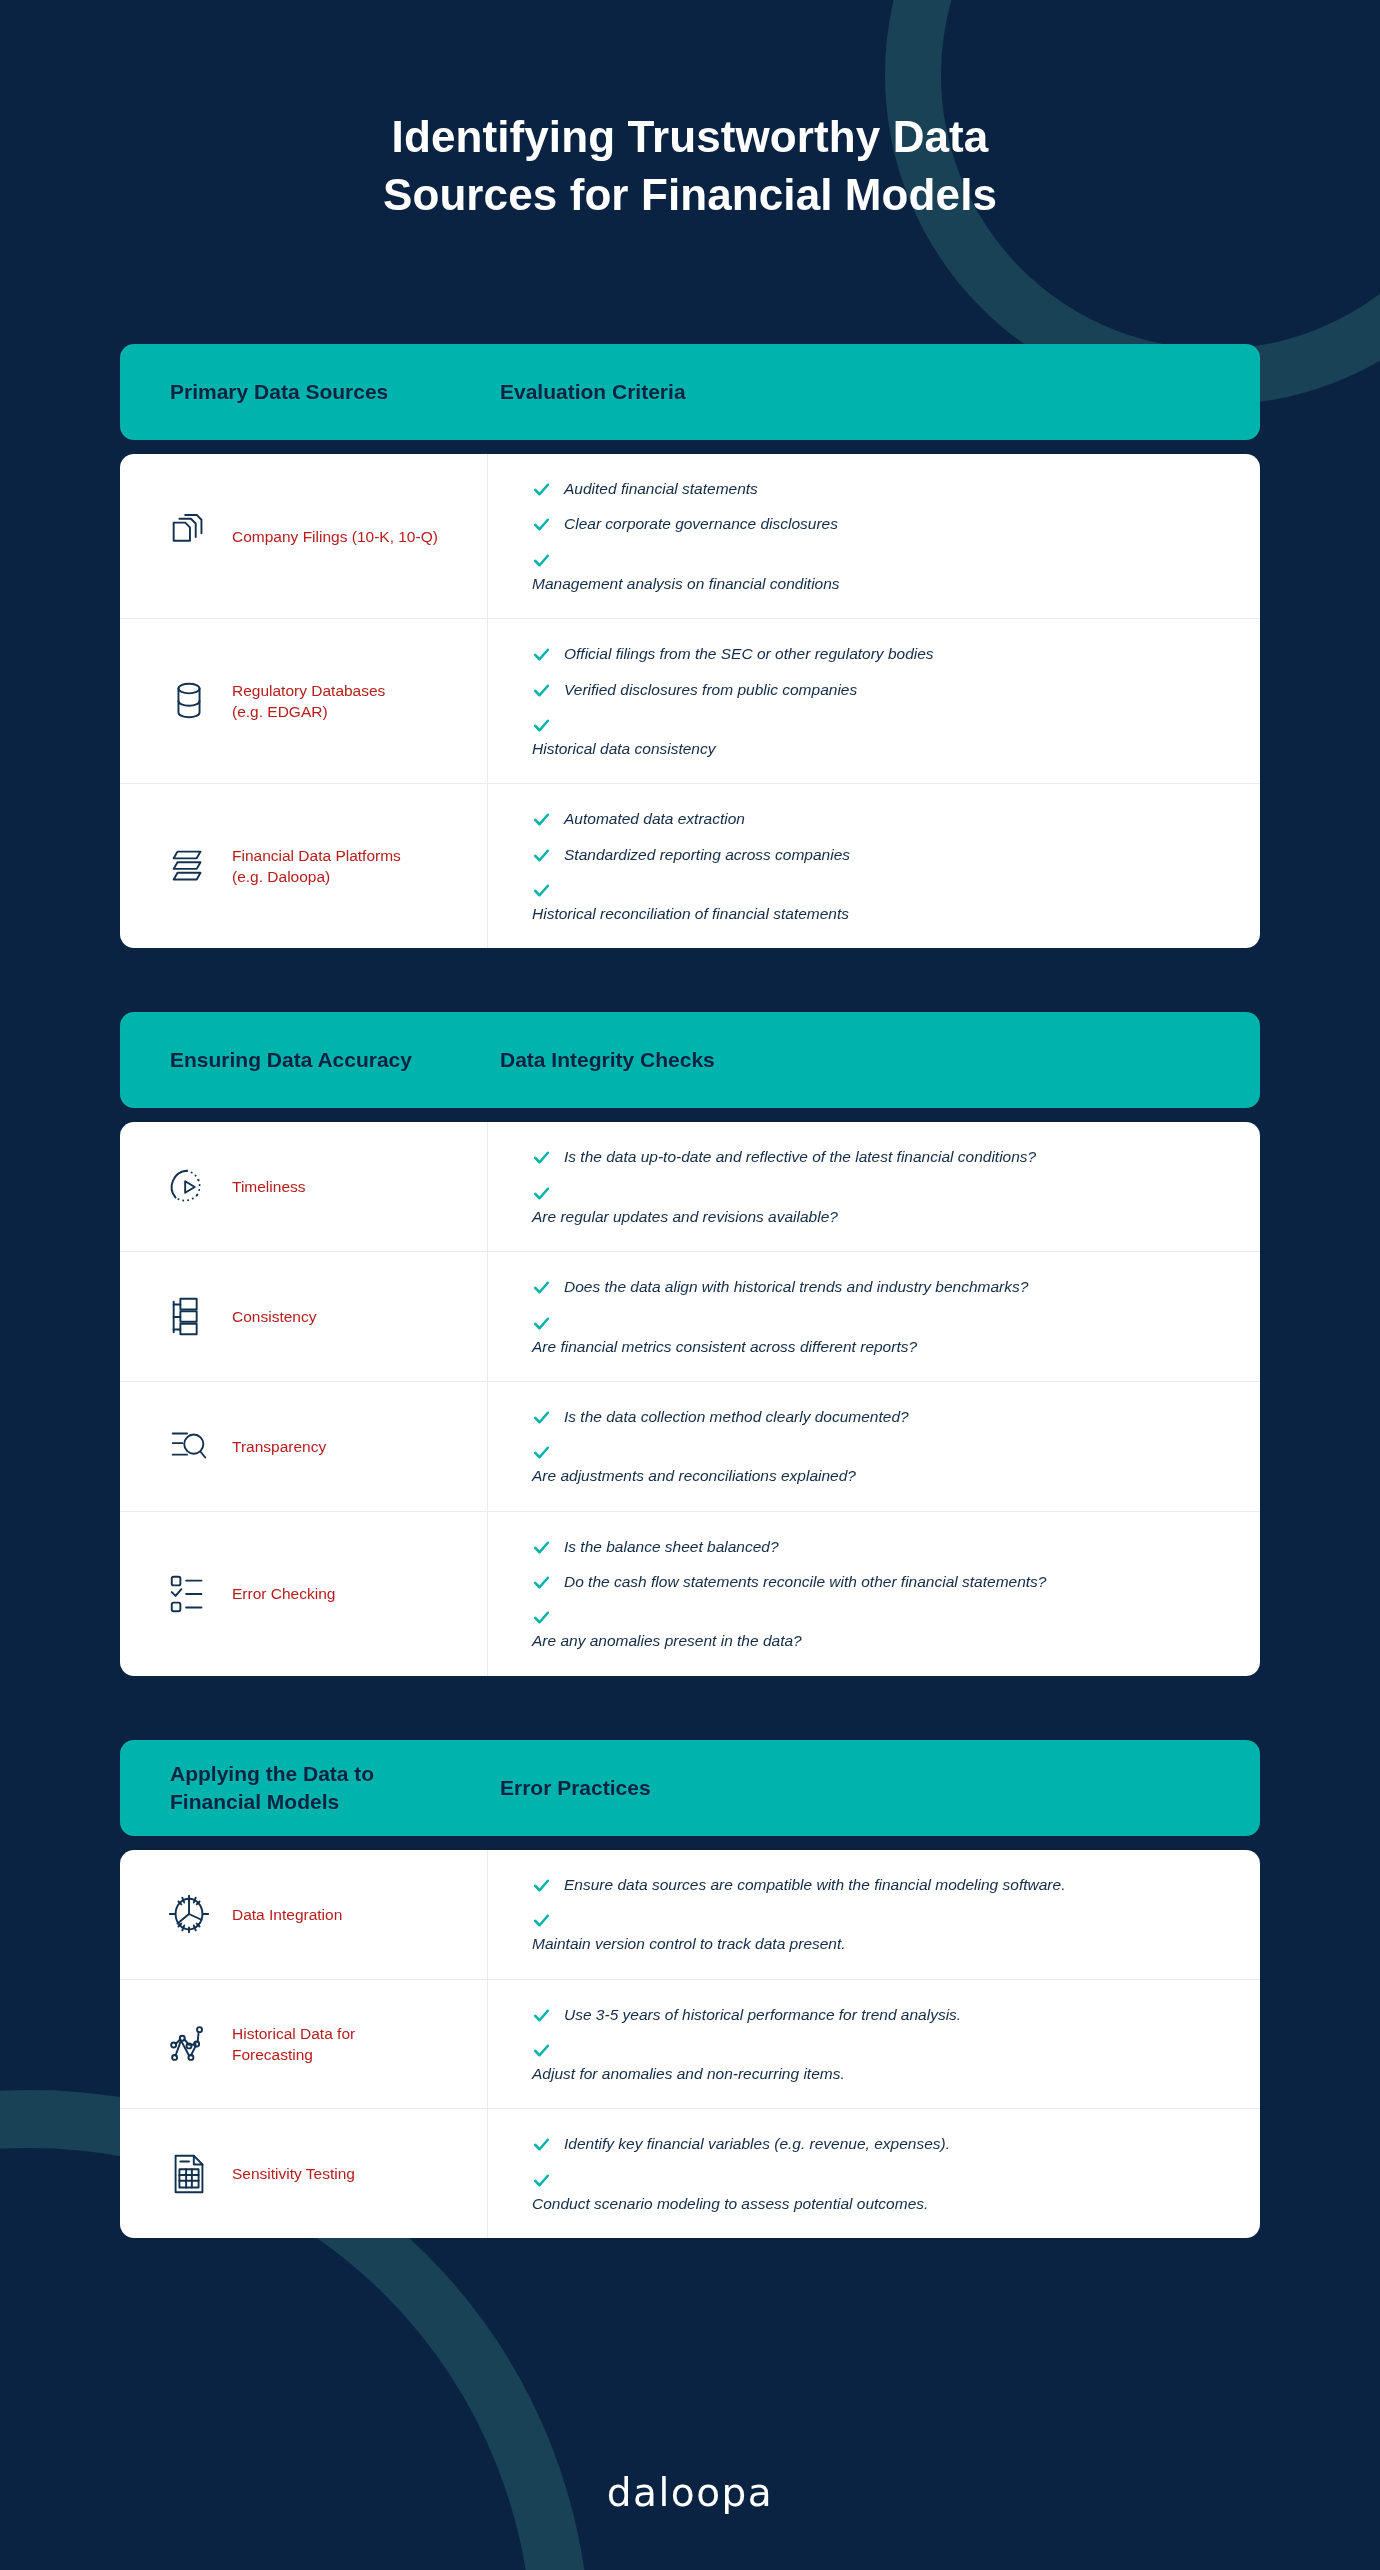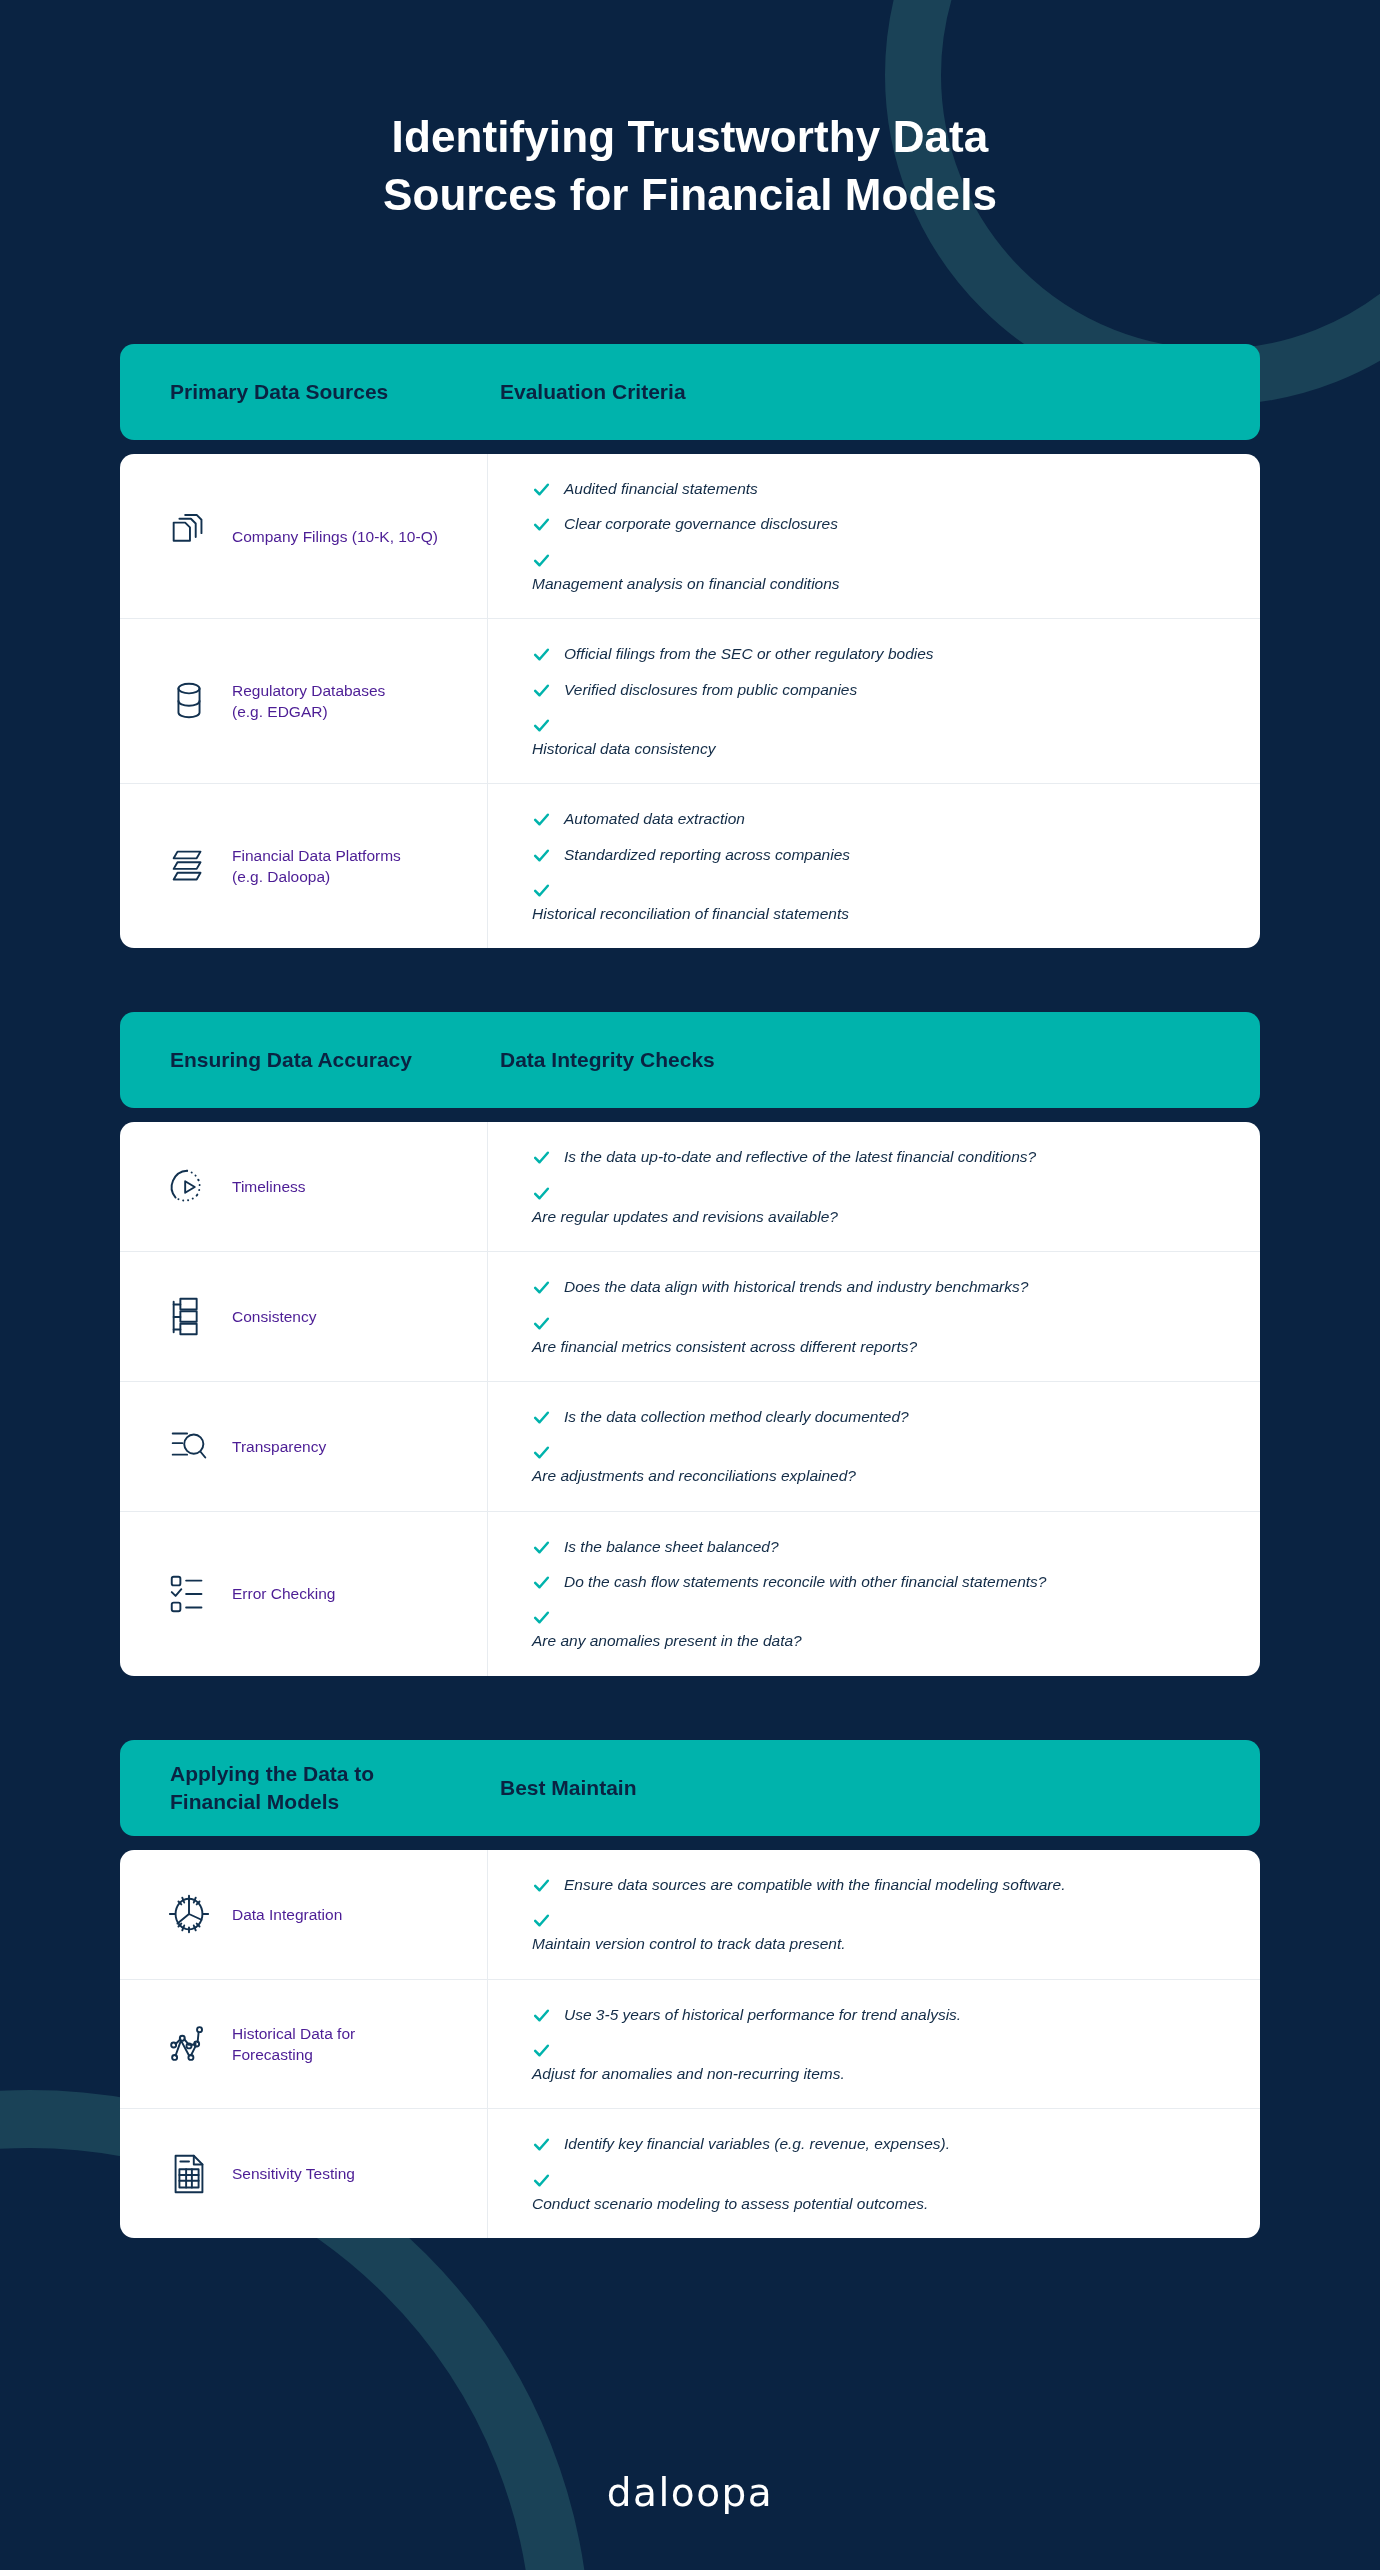--- a/index.html
+++ b/index.html
@@ -114,21 +114,21 @@
   }
   .cell-left .ico {
     width: 54px;
     flex: 0 0 54px;
     display: flex;
     align-items: center;
     justify-content: center;
     margin-right: 16px;
   }
   .cell-left .lbl {
-    color: #4c1d95;
+    color: #b91c1c;
     font-size: 15.5px;
     line-height: 1.36;
   }
 
   .cell-right {
     flex: 1 1 auto;
     padding: 24px 30px 24px 44px;
     display: flex;
     flex-direction: column;
     justify-content: center;
@@ -443,21 +443,21 @@
                 </span>
                 <span class="btxt">Are any anomalies present in the data?</span>
               </div>
             </div>
           </div>
         </div>
       </div>
       <div class="section">
         <div class="sec-head">
           <div class="h-left">Applying the Data to<br>Financial Models</div>
-          <div class="h-right">Best Maintain</div>
+          <div class="h-right">Error Practices</div>
         </div>
         <div class="sec-body">
           <div class="row">
             <div class="cell-left">
               <span class="ico">
                 <svg viewBox="0 0 48 48" width="46" height="46" fill="none" stroke="#12314f" stroke-width="2" stroke-linecap="round" stroke-linejoin="round">
                   <ellipse cx="24" cy="24" rx="14" ry="16"></ellipse>
                   <path d="M24 24V8M24 24l13 6M24 24L12 34"></path>
                   <path d="M24 5v5M24 38v5M9 24H4M44 24h-5"></path>
                   <path d="M13 11l3 3M35 11l-3 3M13 37l3-3M35 37l-3-3"></path>

